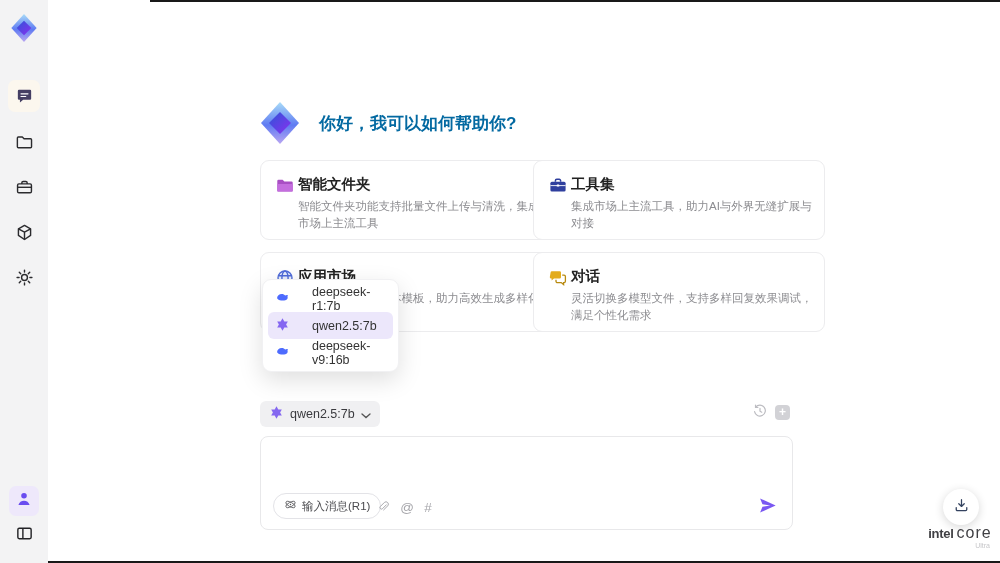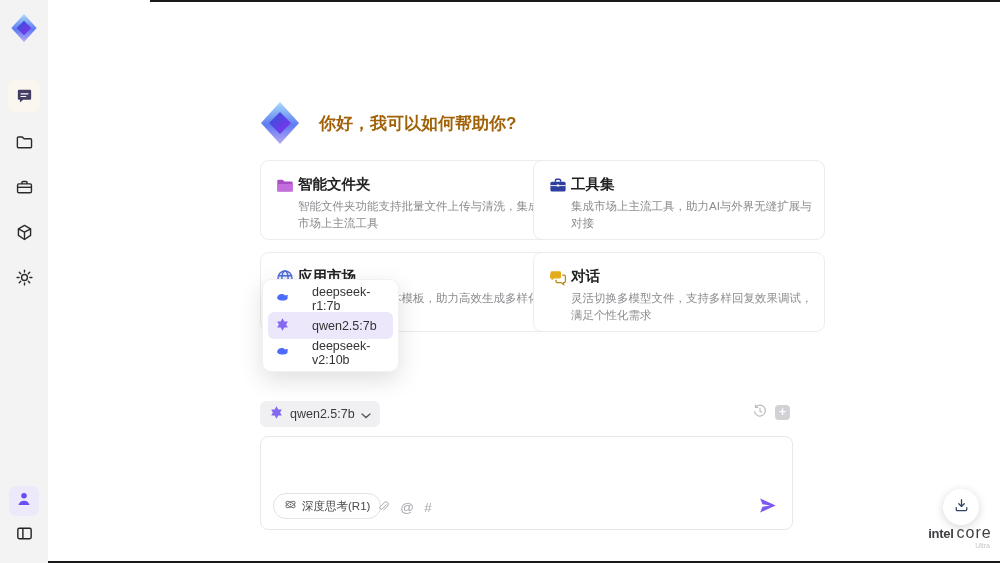--- a/index.html
+++ b/index.html
@@ -17,21 +17,21 @@
              display:flex;align-items:center;justify-content:center;cursor:pointer;}
   .side-tile.active{background:#fcf7ee;}
   .side-tile svg{display:block;}
   .user-tile{position:absolute;left:9px;top:486px;width:30px;height:30px;border-radius:7px;
              background:#eee8fb;display:flex;align-items:center;justify-content:center;}
   .panel-tile{position:absolute;left:10px;top:521px;width:28px;height:28px;
               display:flex;align-items:center;justify-content:center;}
 
   
   .greet-logo{position:absolute;left:256px;top:99px;width:48px;height:48px;}
-  .greet-text{position:absolute;left:319px;top:112px;font-size:17px;font-weight:bold;color:#a16207;}
+  .greet-text{position:absolute;left:319px;top:112px;font-size:17px;font-weight:bold;color:#0369a1;}
 
   
   .card{position:absolute;width:292px;height:80px;background:#fff;border:1px solid #ececee;
         border-radius:9px;box-sizing:border-box;cursor:pointer;}
   .card-icon{position:absolute;left:14px;top:15px;width:20px;height:20px;}
   .card-title{position:absolute;left:37px;top:14px;font-size:14.5px;font-weight:bold;color:#222;}
   .card-desc{position:absolute;left:37px;top:37px;right:11px;font-size:11.5px;color:#8c8c90;line-height:1.45;}
 
   
   .menu{position:absolute;left:262px;top:279px;width:137px;background:#fff;border:1px solid #f1f1f3;
@@ -240,21 +240,21 @@
       </span>
       <span>qwen2.5:7b</span>
     </div>
 
     <div class="menu-item">
       <span>
         <svg viewBox="0 0 20 20" width="15" height="15" fill="#4d6bfe">
           <path d="M2.8 10.6c0-3.1 2.7-5.4 6.1-5.4 2.2 0 3.7.9 4.7 2.1.9-.7 2.3-1 3.6-.6-.5.8-.7 1.6-.4 2.5.5 1.9-.7 3.9-3 4.4-3.7.8-8.3.4-10.2-1.7-.5-.5-.8-.8-.8-1.3z"></path>
         </svg>
       </span>
-      <span>deepseek-v2:10b</span>
+      <span>deepseek-v9:16b</span>
     </div>
   </div>
 
   <div class="model-btn">
     <span>
       <svg viewBox="0 0 20 20" width="15" height="15" fill="#7c5cf0">
         <path d="M10 1.8l2.4 4.1 4.7.1-2.3 4 2.3 4-4.7.1-2.4 4.1-2.4-4.1-4.7-.1 2.3-4-2.3-4 4.7-.1z" opacity="0.92"></path>
       </svg>
     </span>
     <span class="model-btn-label">qwen2.5:7b</span>
@@ -282,21 +282,21 @@
   <div class="composer">
 
     <div class="pill">
       <span>
         <svg viewBox="0 0 20 20" width="13" height="13" fill="none" stroke="#56565a" stroke-width="1.2">
           <ellipse cx="10" cy="10" rx="8" ry="3.3" transform="rotate(-28 10 10)"></ellipse>
           <ellipse cx="10" cy="10" rx="8" ry="3.3" transform="rotate(28 10 10)"></ellipse>
           <circle cx="10" cy="10" r="1.1" fill="#56565a" stroke="none"></circle>
         </svg>
       </span>
-      <span class="pill-label">深度思考(R1)</span>
+      <span class="pill-label">输入消息(R1)</span>
     </div>
 
     <div class="mini-icon" style="left:113px">
       <span>
         <svg viewBox="0 0 20 20" width="14" height="14" fill="none" stroke="#a6a6ab" stroke-width="1.4" stroke-linecap="round">
           <path d="M14.8 8.3l-5.6 5.6a2.2 2.2 0 01-3.1-3.1l5.9-5.9a3.4 3.4 0 014.8 4.8l-5.9 5.9"></path>
         </svg>
       </span>
     </div>
     <div class="mini-icon" style="left:137px">

